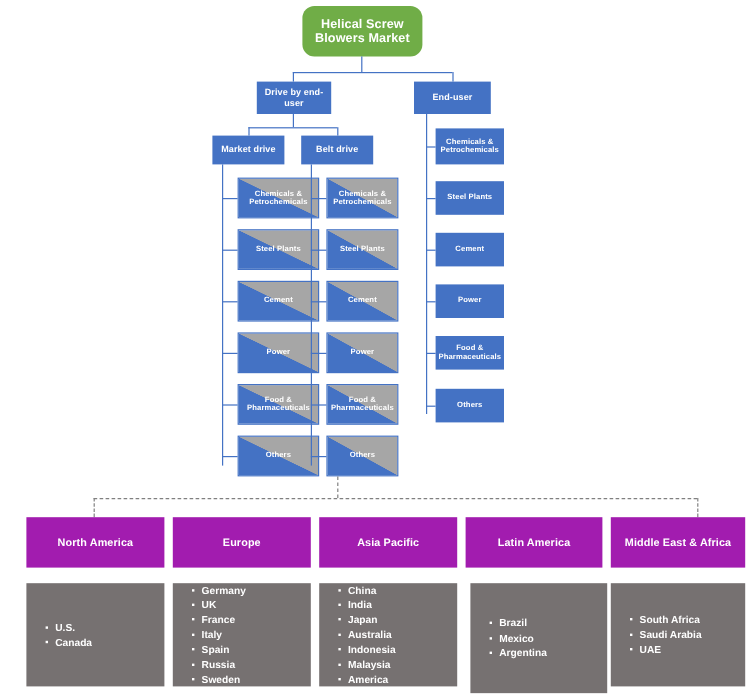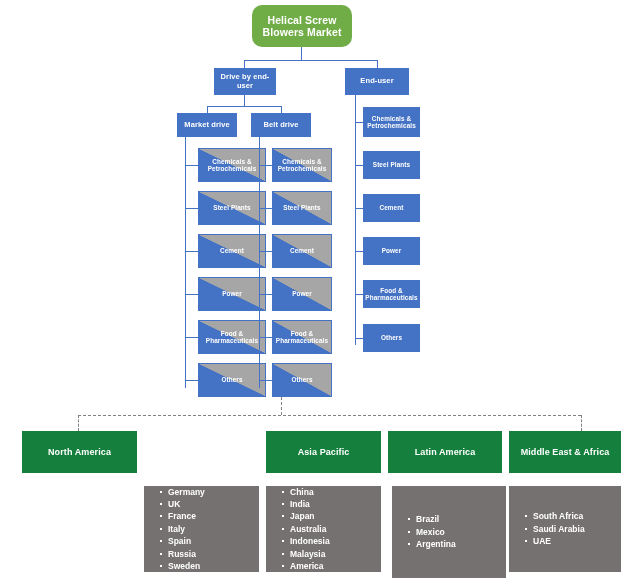--- a/index.html
+++ b/index.html
@@ -59,21 +59,21 @@
     font-size: 6.4px;
     font-weight: bold;
   }
   .node-split .node-label {
     position: relative;
     z-index: 2;
     padding: 0 2px;
   }
 
   .node-grey {
-    background: #15803d;
+    background: #a21caf;
     font-size: 9px;
     font-weight: bold;
   }
 
   .node-list {
     position: absolute;
     box-sizing: border-box;
     background: #767171;
     color: #ffffff;
     display: flex;
@@ -239,30 +239,39 @@
   </div>
 
   <div class="dash-v" style="left:281px; top:397px; height:18px;"></div>
   <div class="dash-h" style="left:78px; top:415px; width:503px;"></div>
   <div class="dash-v" style="left:78px; top:415px; height:16px;"></div>
   <div class="dash-v" style="left:581px; top:415px; height:16px;"></div>
 
   <div class="node node-grey" style="left:22px; top:431px; width:115px; height:42px;">
     <span class="node-label">North America</span>
   </div>
+  <div class="node node-grey" style="left:144px; top:431px; width:115px; height:42px;">
+    <span class="node-label">Europe</span>
+  </div>
   <div class="node node-grey" style="left:266px; top:431px; width:115px; height:42px;">
     <span class="node-label">Asia Pacific</span>
   </div>
   <div class="node node-grey" style="left:388px; top:431px; width:114px; height:42px;">
     <span class="node-label">Latin America</span>
   </div>
   <div class="node node-grey" style="left:509px; top:431px; width:112px; height:42px;">
     <span class="node-label">Middle East &amp; Africa</span>
   </div>
 
+  <div class="node-list" style="left:22px; top:486px; width:115px; height:86px;">
+    <ul>
+        <li>U.S.</li>
+        <li>Canada</li>
+      </ul>
+  </div>
   <div class="node-list" style="left:144px; top:486px; width:115px; height:86px;">
     <ul>
         <li>Germany</li>
         <li>UK</li>
         <li>France</li>
         <li>Italy</li>
         <li>Spain</li>
         <li>Russia</li>
         <li>Sweden</li>
       </ul>

